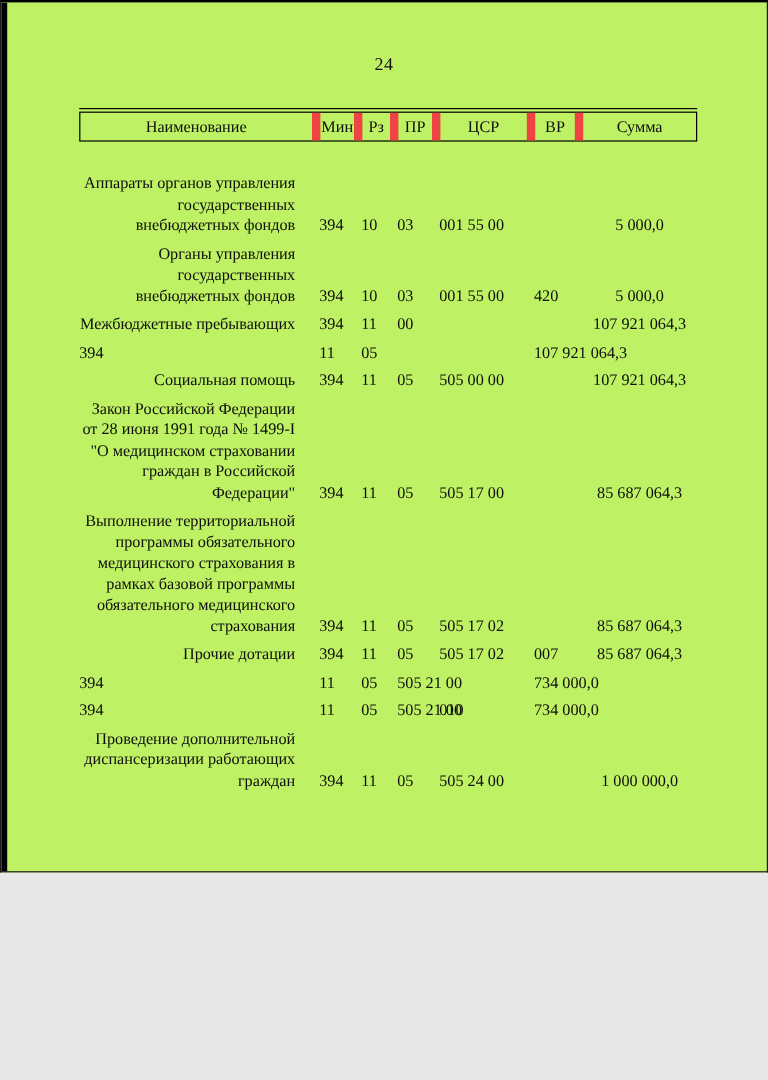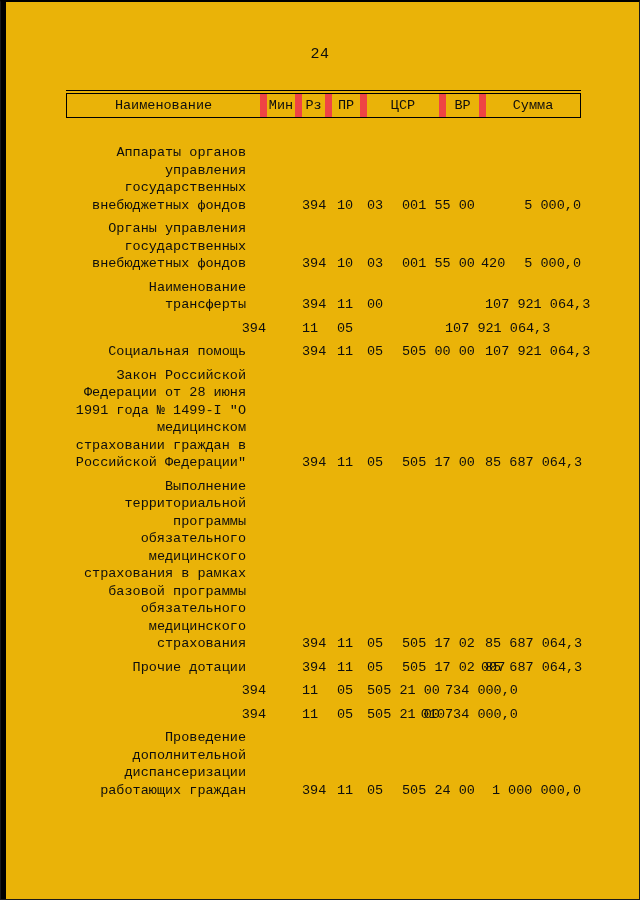--- a/index.html
+++ b/index.html
@@ -4,26 +4,25 @@
 <style>
   * { margin: 0; padding: 0; box-sizing: border-box; }
   html, body { background: #e8e8e8; }
   body {
     width: 640px; height: 900px;
     font-family: "Liberation Serif", serif;
     color: #0e0e0e;
   }
   .page {
     position: relative;
-    width: 640px; height: 900px;
-    background: #eab308;
+    width: 640px; height: 727px;
+    background: #bef264;
     border: 1px solid #1a1a1a;
     border-top: 2px solid #000;
     overflow: hidden;
-    font-family: Liberation Mono, monospace;
   }
   .edge-left {
     position: absolute; left: 0; top: 0;
     width: 5px; height: 900px;
     background: #000;
   }
   .page-number {
     text-align: center;
     margin-top: 44px;
     font-size: 15px;
@@ -56,22 +55,22 @@
   .trow {
     display: grid;
     grid-template-columns: 200px 35px 30px 35px 79px 40px 1fr;
     margin-bottom: 6px;
   }
   .td {
     font-size: 13.5px;
     line-height: 17.5px;
   }
   .td.name { padding-right: 20px; text-align: right; }
-  .td.c  { align-self: end; text-align: right; white-space: nowrap; margin-left: 36px; }
-  .td.sum { align-self: end; text-align: right; white-space: nowrap; }
+  .td.c  { align-self: end; text-align: left; white-space: nowrap; }
+  .td.sum { align-self: end; text-align: center; white-space: nowrap; }
 </style>
 </head>
 <body>
 
 <div class="page">
   <div class="edge-left"></div>
 
   <div class="page-number">24</div>
 
   <div class="table-wrap">
@@ -100,21 +99,21 @@
     <div class="td name">Органы управления государственных внебюджетных фондов</div>
     <div class="td c">394</div>
     <div class="td c">10</div>
     <div class="td c">03</div>
     <div class="td c">001 55 00</div>
     <div class="td c">420</div>
     <div class="td sum">5 000,0</div>
   </div>
 
   <div class="trow">
-    <div class="td name">Наименование трансферты</div>
+    <div class="td name">Межбюджетные пребывающих</div>
     <div class="td c">394</div>
     <div class="td c">11</div>
     <div class="td c">00</div>
     <div class="td c"></div>
     <div class="td c"></div>
     <div class="td sum">107 921 064,3</div>
   </div>
 
   <div class="trow">
     <div class="td c">394</div>

